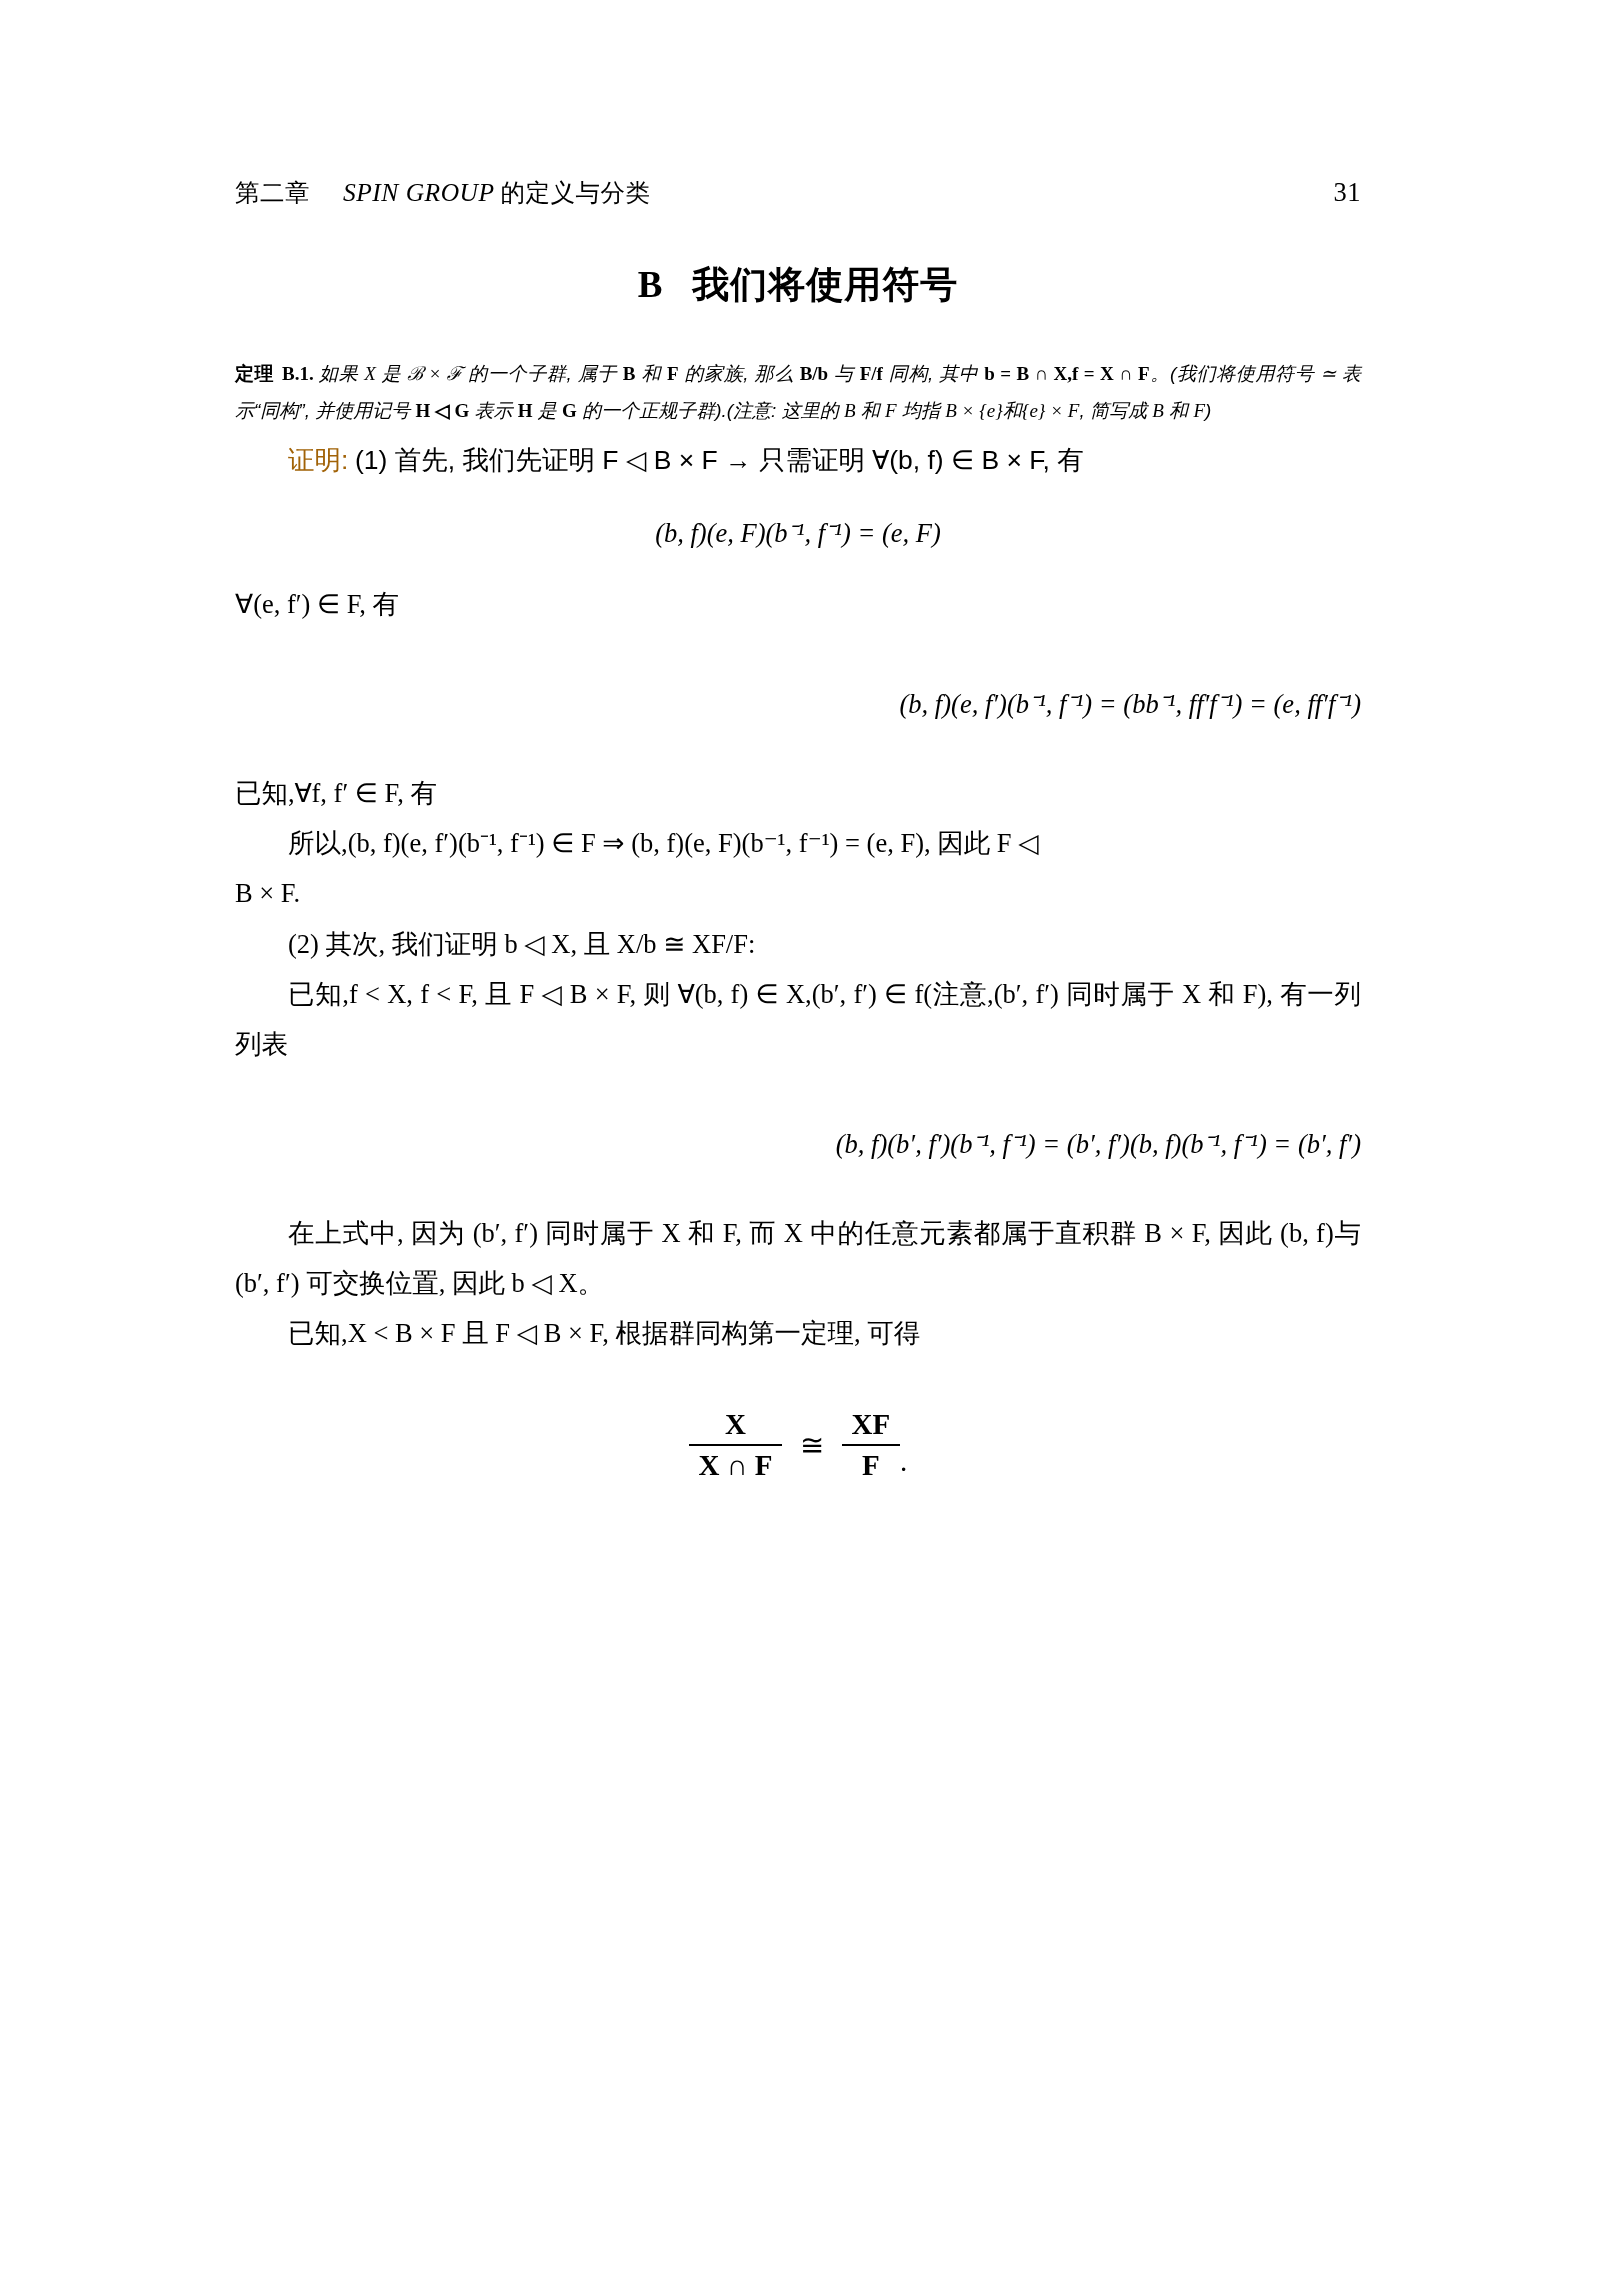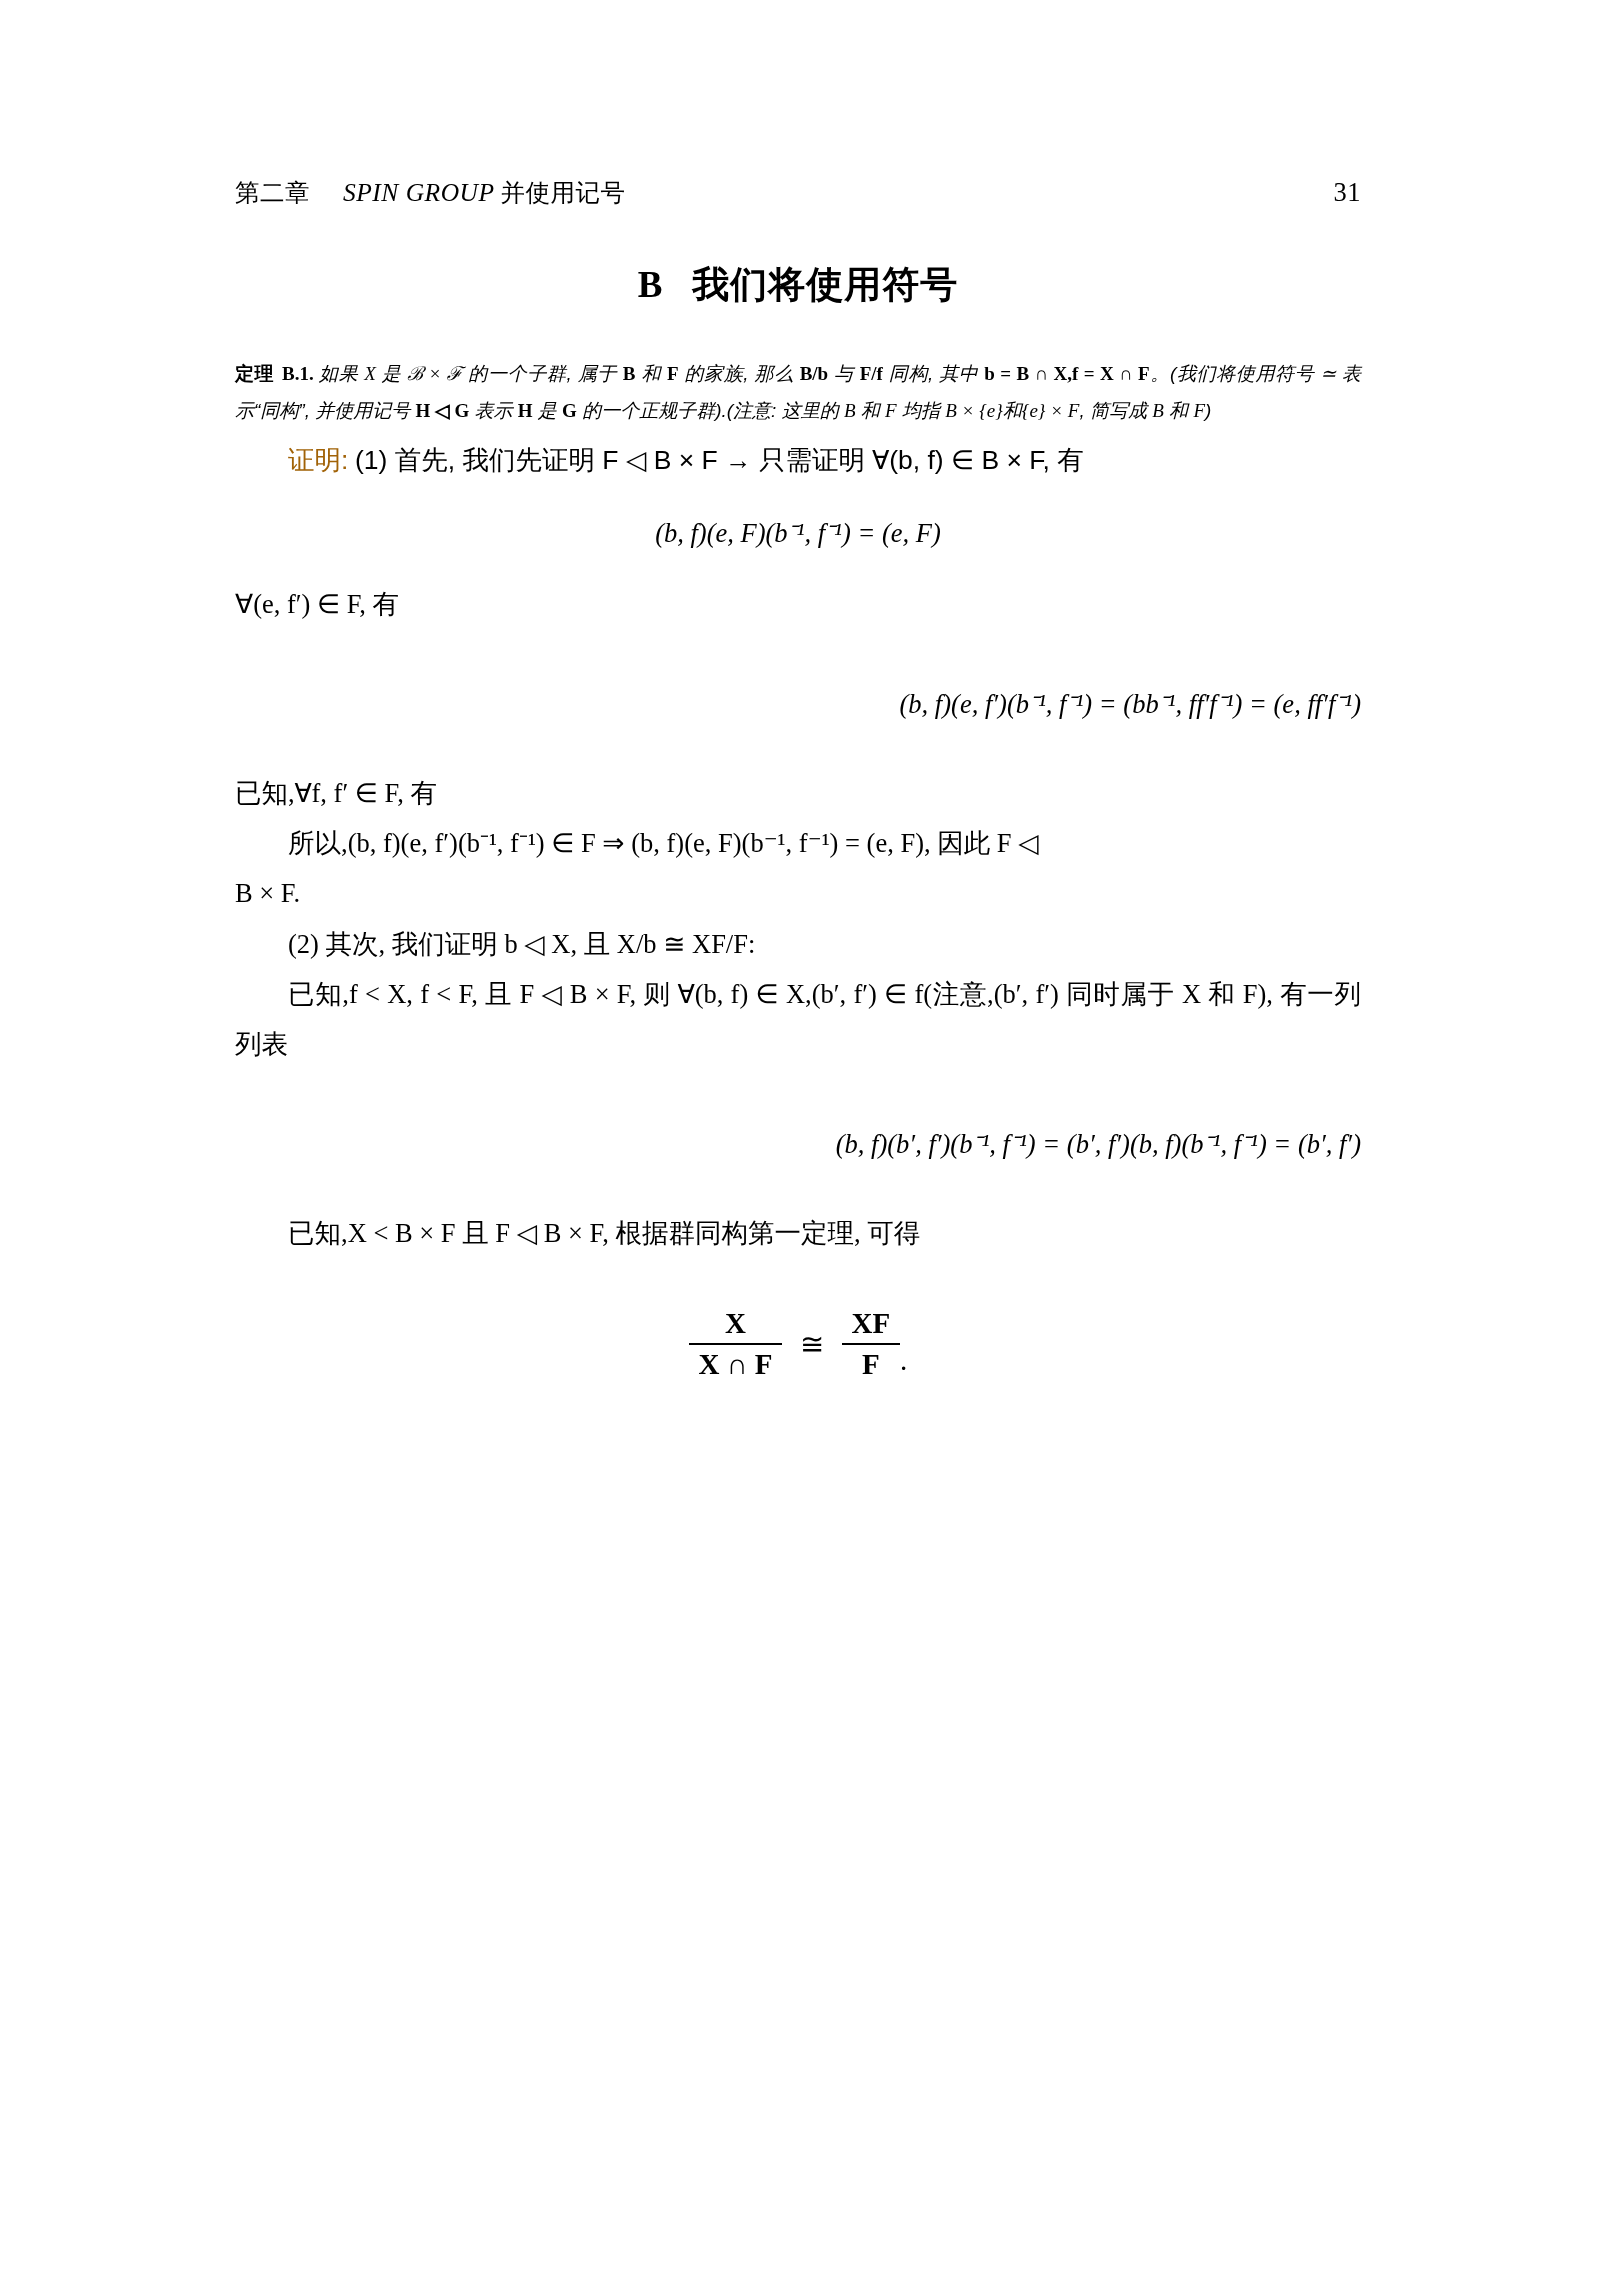--- a/index.html
+++ b/index.html
@@ -156,21 +156,21 @@
 </style>
 </head>
 <body>
 
 <div class="page">
 
   <div class="header">
     <div class="header-left">
       <span class="header-chapter">第二章</span>
       <span class="header-title">
-        <span>SPIN GROUP</span><span class="header-title-cn">并使用记号</span>
+        <span>SPIN GROUP</span><span class="header-title-cn">的定义与分类</span>
       </span>
     </div>
     <div class="header-page">31</div>
   </div>
 
   <div class="section-title">
     <span class="num">B</span><span>我们将使用符号</span>
   </div>
 
   <div class="theorem">
@@ -192,20 +192,21 @@
   <p class="para">已知,∀f, f′ ∈ F, 有</p>
 
 
   <p class="para indent">所以,(b, f)(e, f′)(b⁻¹, f⁻¹) ∈ F ⇒ (b, f)(e, F)(b⁻¹, f⁻¹) = (e, F), 因此 F ◁</p>
   <p class="para">B × F.</p>
   <p class="para indent">(2) 其次, 我们证明 b ◁ X, 且 X/b ≅ XF/F:</p>
   <p class="para indent">已知,f &lt; X, f &lt; F, 且 F ◁ B × F, 则 ∀(b, f) ∈ X,(b′, f′) ∈ f(注意,(b′, f′) 同时属于 X 和 F), 有一列列表</p>
 
   <div class="eq eq-big">(b, f)(b′, f′)(b⁻¹, f⁻¹) = (b′, f′)(b, f)(b⁻¹, f⁻¹) = (b′, f′)</div>
 
+  <p class="para indent">在上式中, 因为 (b′, f′) 同时属于 X 和 F, 而 X 中的任意元素都属于直积群 B × F, 因此 (b, f)与(b′, f′) 可交换位置, 因此 b ◁ X。</p>
   <p class="para indent">已知,X &lt; B × F 且 F ◁ B × F, 根据群同构第一定理, 可得</p>
 
   <div class="frac-eq">
     <span class="frac">
       <span class="num2">X</span>
       <span class="den2">X ∩ F</span>
     </span>
     <span class="cong">≅</span>
     <span class="frac">
       <span class="num2">XF</span>

